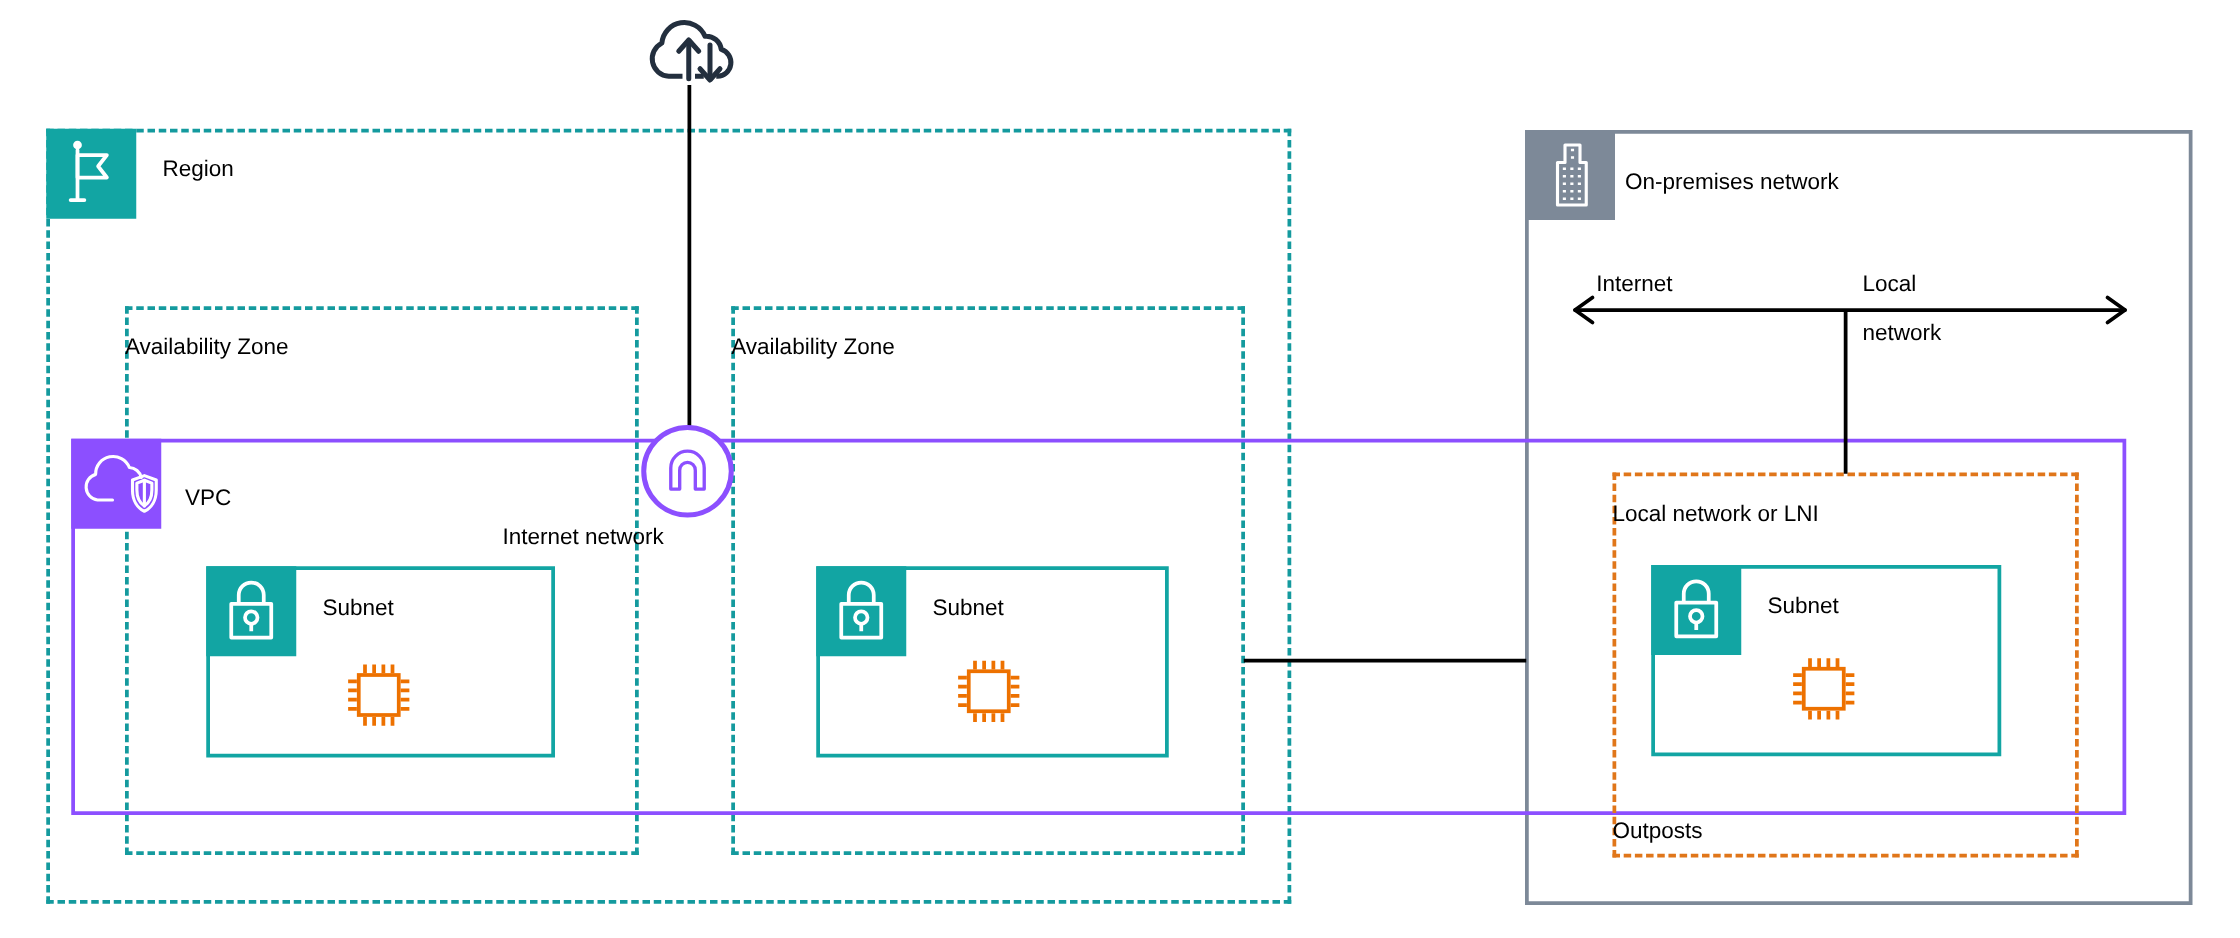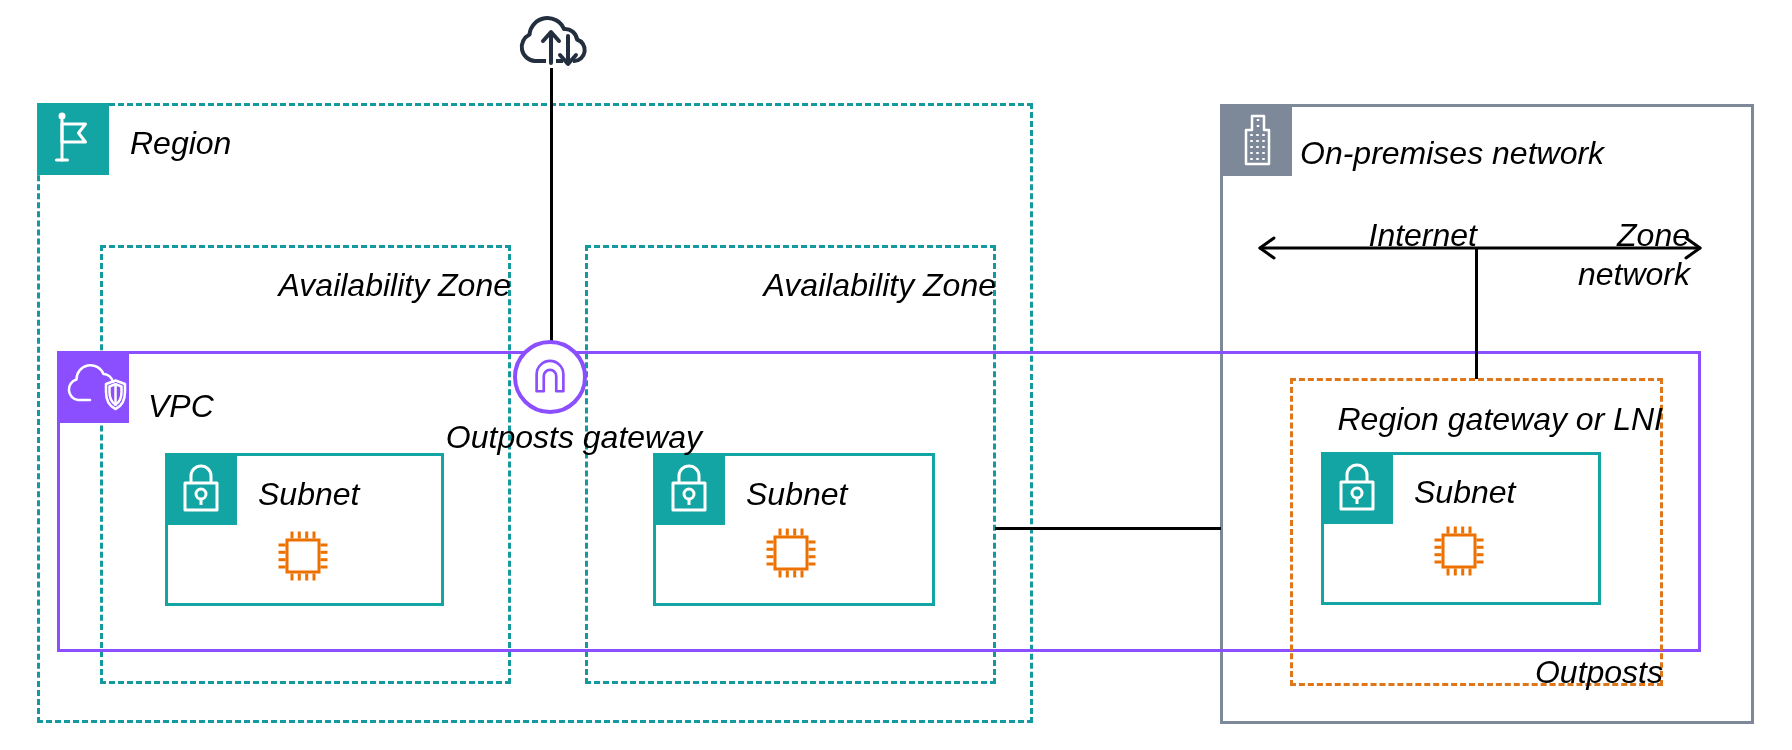--- a/index.html
+++ b/index.html
@@ -3,22 +3,22 @@
 <meta charset="utf-8">
 <style>
   :root{
     --teal:#149A9E; --teal-fill:#12A5A3; --purple:#8C4FFF; --orange:#E0761A;
     --chip-orange:#ED7100; --gray:#7D8998; --dark:#232F3E; --black:#000000;
   }
   *{margin:0;padding:0;box-sizing:border-box;}
   body{width:1792px;height:750px;position:relative;background:#fff;
        font-family:"Liberation Sans","DejaVu Sans",sans-serif;overflow:hidden;}
   .abs{position:absolute;}
-  .lbl{position:absolute;font-size:32px;color:var(--black);line-height:1.15;white-space:nowrap;font-style:italic;}
-  .ctr{text-align:right;}
+  .lbl{position:absolute;font-size:18px;color:var(--black);line-height:1.15;white-space:nowrap;}
+  .ctr{text-align:left;}
   
   .region-box{left:37px;top:103px;width:996px;height:620px;border:3px dashed var(--teal);}
   .az-box{top:245px;width:411px;height:439px;border:3px dashed var(--teal);}
   .az1{left:100px;} .az2{left:585px;}
   .onprem-box{left:1220px;top:104px;width:534px;height:620px;border:3px solid var(--gray);}
   .vpc-box{left:57px;top:351px;width:1644px;height:301px;border:3px solid var(--purple);}
   .outposts-box{left:1290px;top:378px;width:373px;height:308px;border:3px dashed var(--orange);}
   .subnet-box{height:153px;border:3px solid var(--teal-fill);background:#fff;}
   .sub1{left:165px;top:453px;width:279px;} .sub2{left:653px;top:453px;width:282px;}
   .sub3{left:1321px;top:452px;width:280px;}
@@ -196,21 +196,21 @@
     <line x1="60" y1="30" x2="60" y2="57"></line>
     <polyline points="52,49 60,58 68,49"></polyline>
   </g>
 </svg>
 
 <div class="lbl" style="left:130px;top:125px">Region</div>
 <div class="lbl" style="left:1300px;top:135px">On-premises network</div>
 <div class="lbl ctr" style="left:100px;top:267px;width:411px">Availability Zone</div>
 <div class="lbl ctr" style="left:585px;top:267px;width:411px">Availability Zone</div>
 <div class="lbl" style="left:148px;top:388px">VPC</div>
-<div class="lbl ctr" style="left:402px;top:419px;width:300px">Outposts gateway</div>
+<div class="lbl ctr" style="left:402px;top:419px;width:300px">Internet network</div>
 <div class="lbl" style="left:258px;top:476px">Subnet</div>
 <div class="lbl" style="left:746px;top:476px">Subnet</div>
 <div class="lbl" style="left:1414px;top:474px">Subnet</div>
-<div class="lbl ctr" style="left:1290px;top:401px;width:373px">Region gateway or LNI</div>
+<div class="lbl ctr" style="left:1290px;top:401px;width:373px">Local network or LNI</div>
 <div class="lbl ctr" style="left:1290px;top:654px;width:373px">Outposts</div>
 <div class="lbl ctr" style="left:1277px;top:217px;width:200px">Internet</div>
-<div class="lbl ctr" style="left:1490px;top:217px;width:200px">Zone</div>
+<div class="lbl ctr" style="left:1490px;top:217px;width:200px">Local</div>
 <div class="lbl ctr" style="left:1490px;top:256px;width:200px">network</div>
 
 </body></html>

